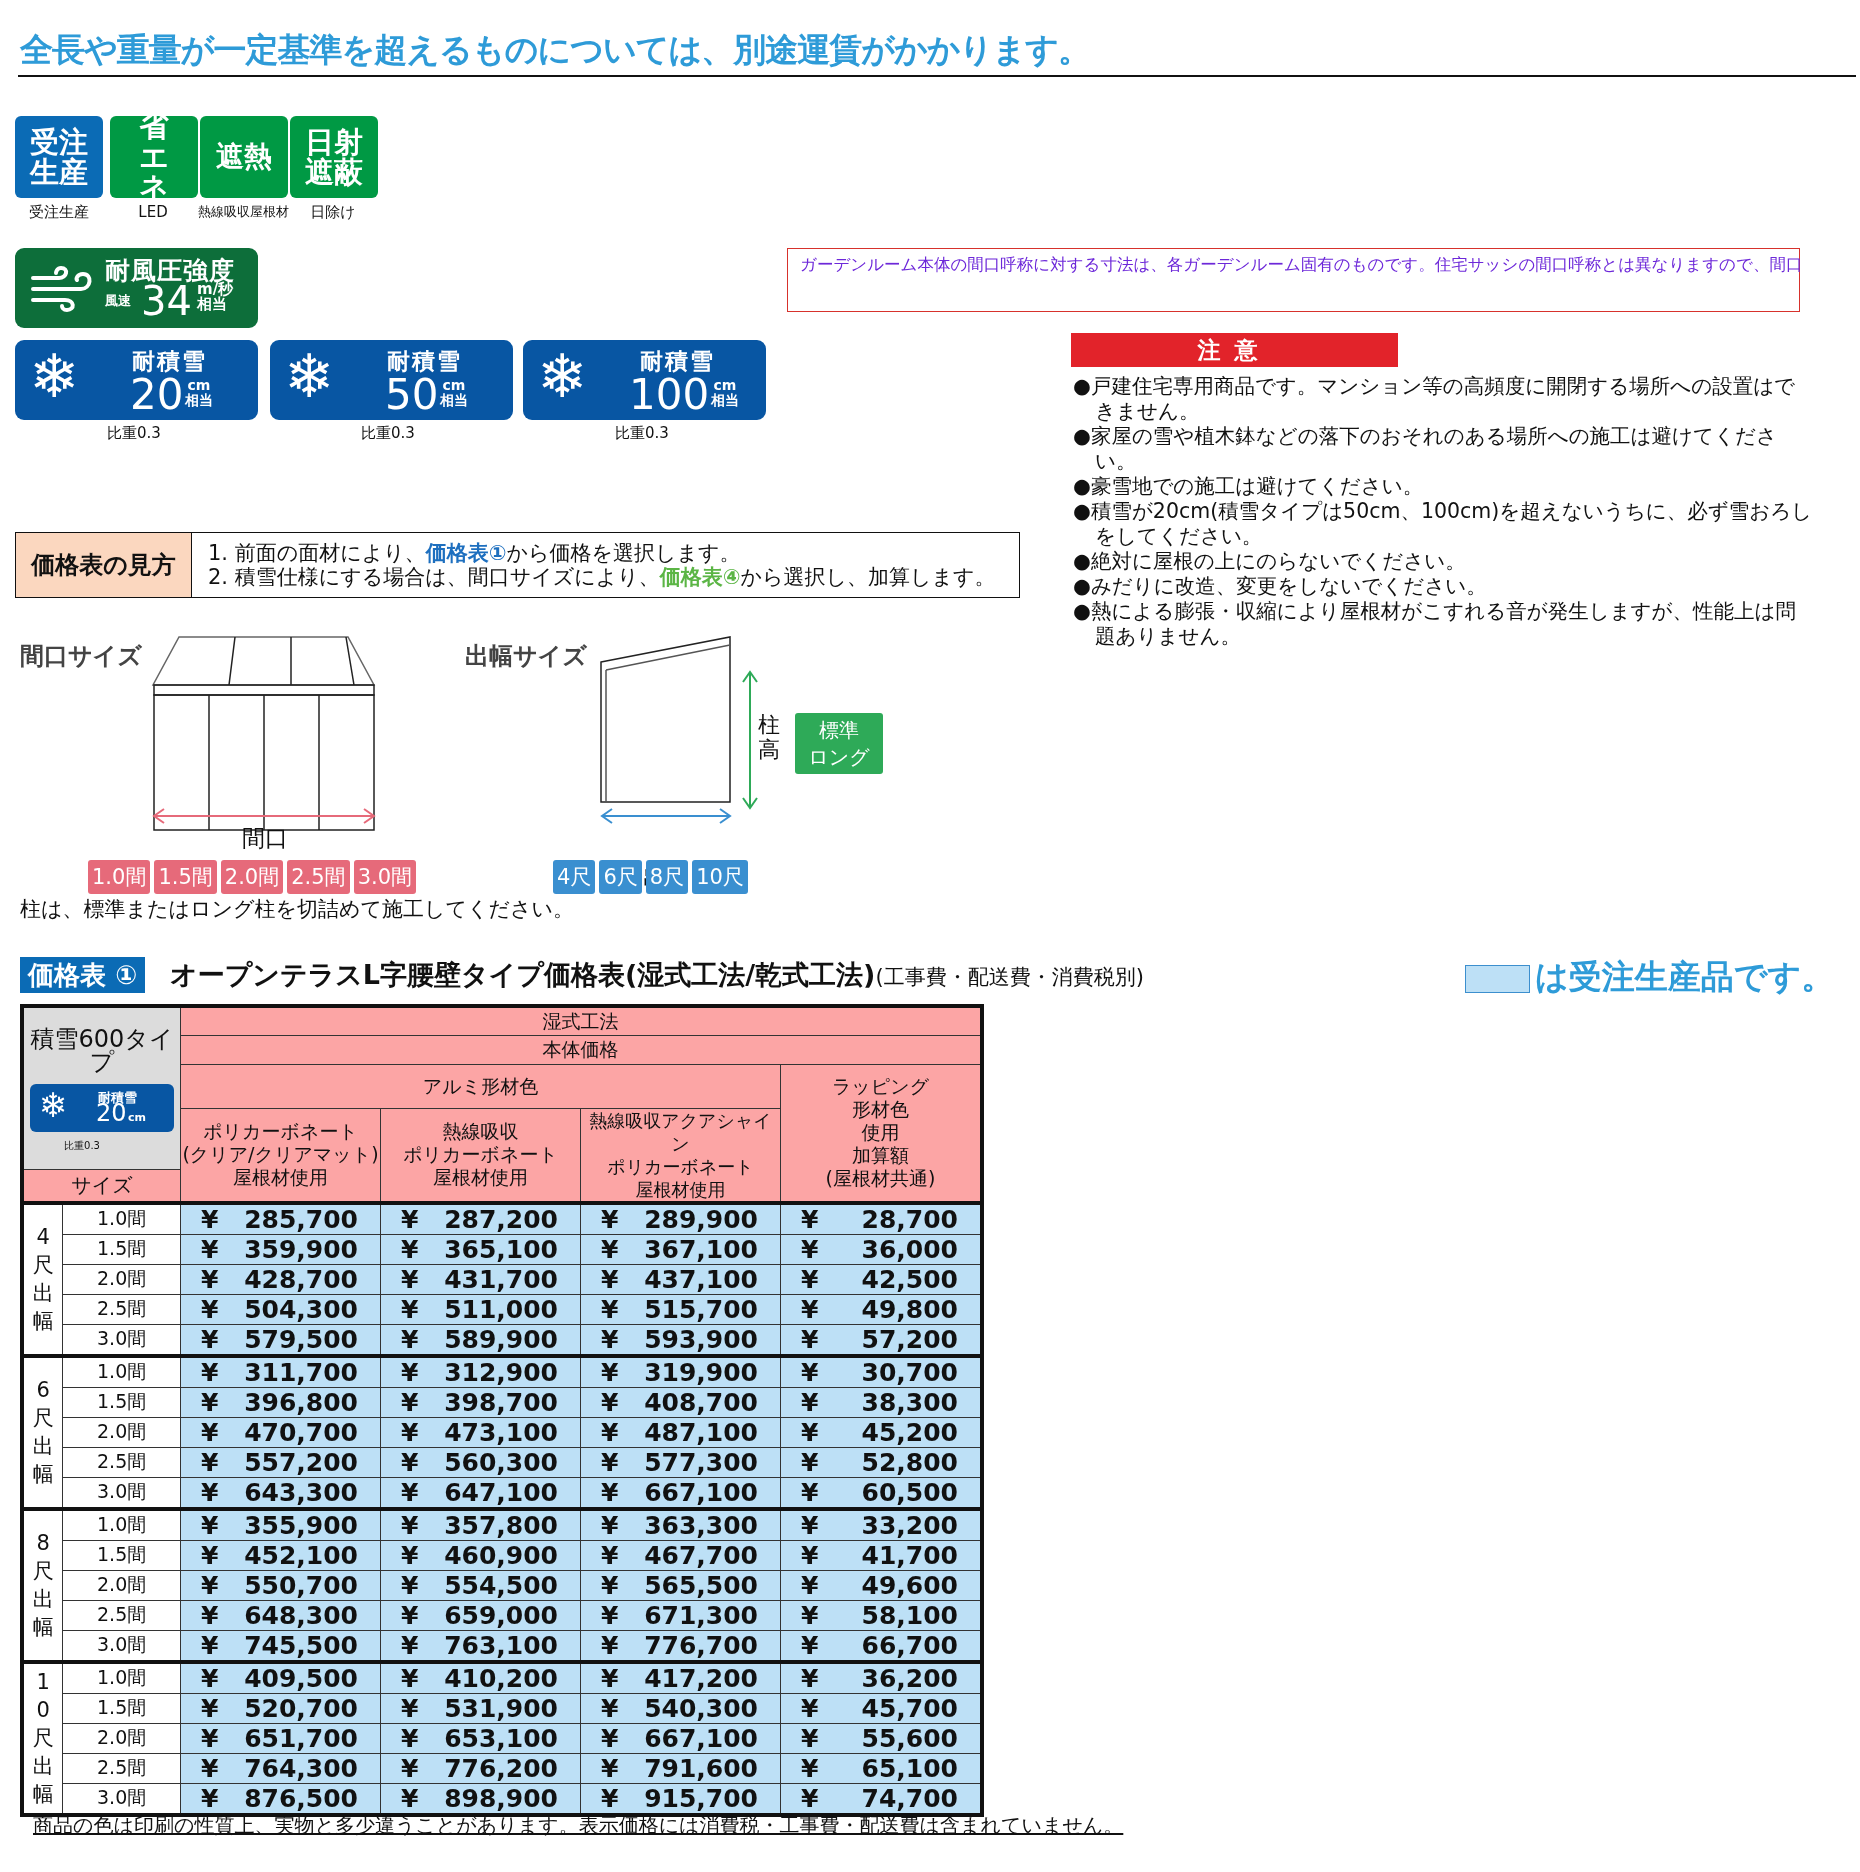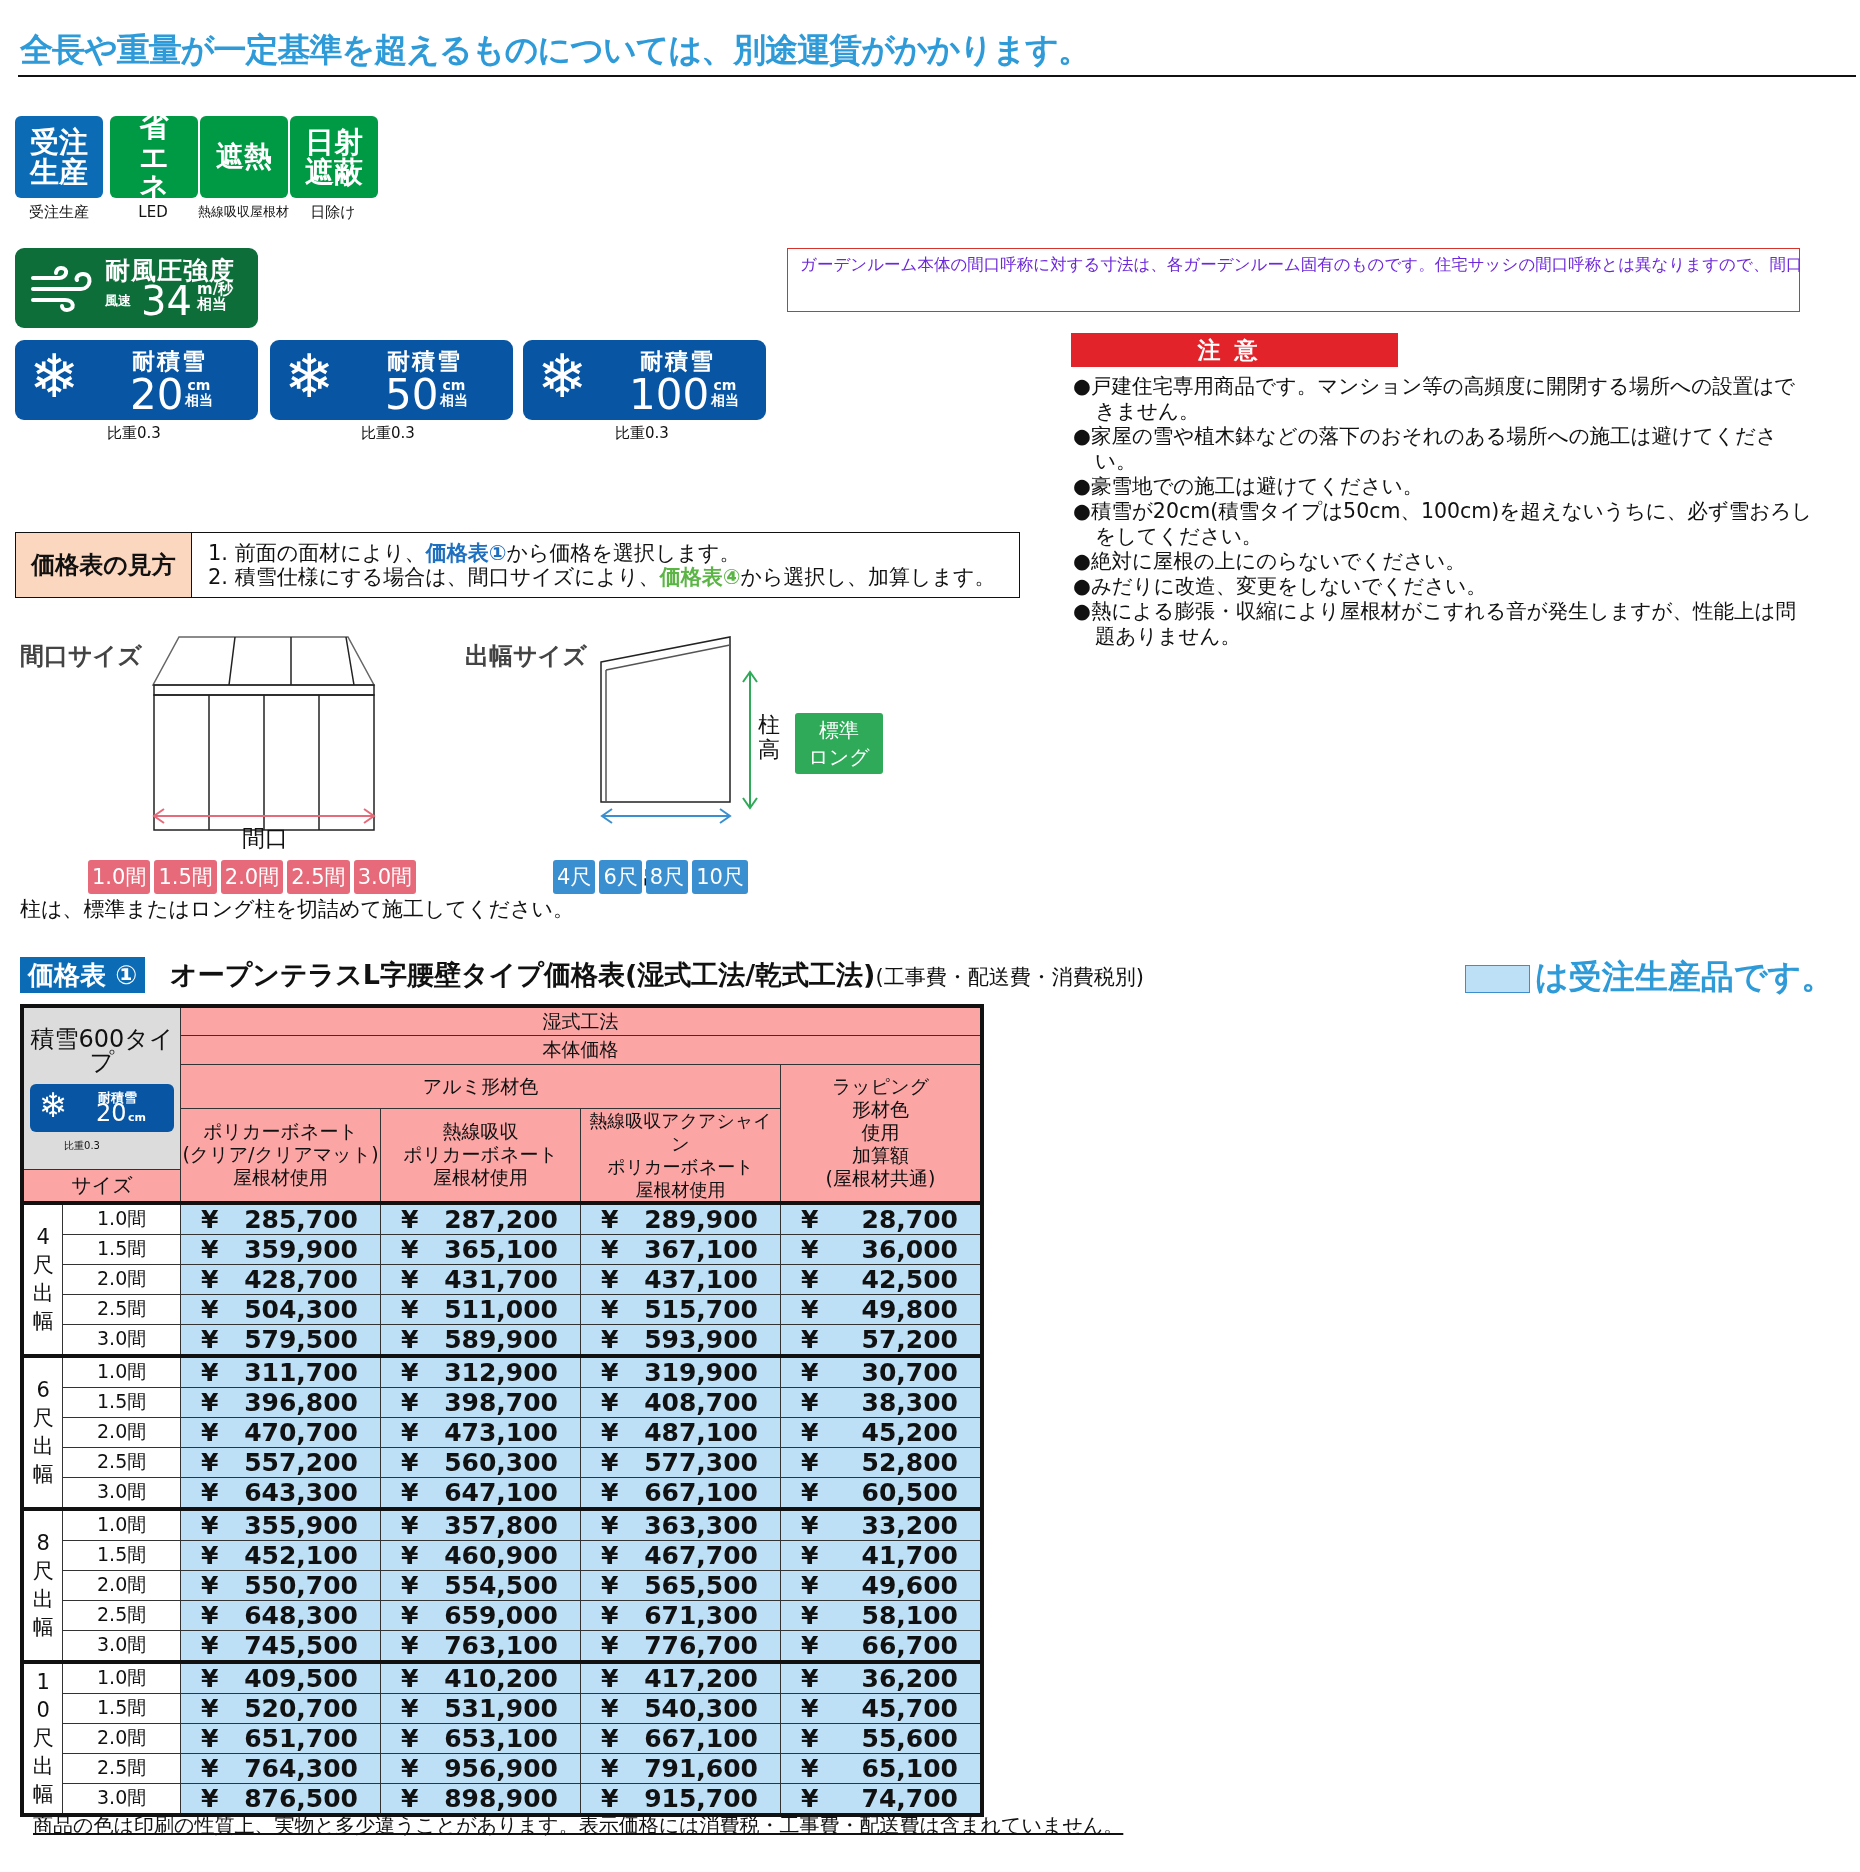--- a/index.html
+++ b/index.html
@@ -581,21 +581,21 @@
         </td>
       </tr>
       <tr>
         <td class="sz">2.5間</td>
         <td class="v">
           <span class="y">¥</span>
           <span class="n">764,300</span>
         </td>
         <td class="v">
           <span class="y">¥</span>
-          <span class="n">956,900</span>
+          <span class="n">776,200</span>
         </td>
         <td class="v">
           <span class="y">¥</span>
           <span class="n">791,600</span>
         </td>
         <td class="v">
           <span class="y">¥</span>
           <span class="n">65,100</span>
         </td>
       </tr>

